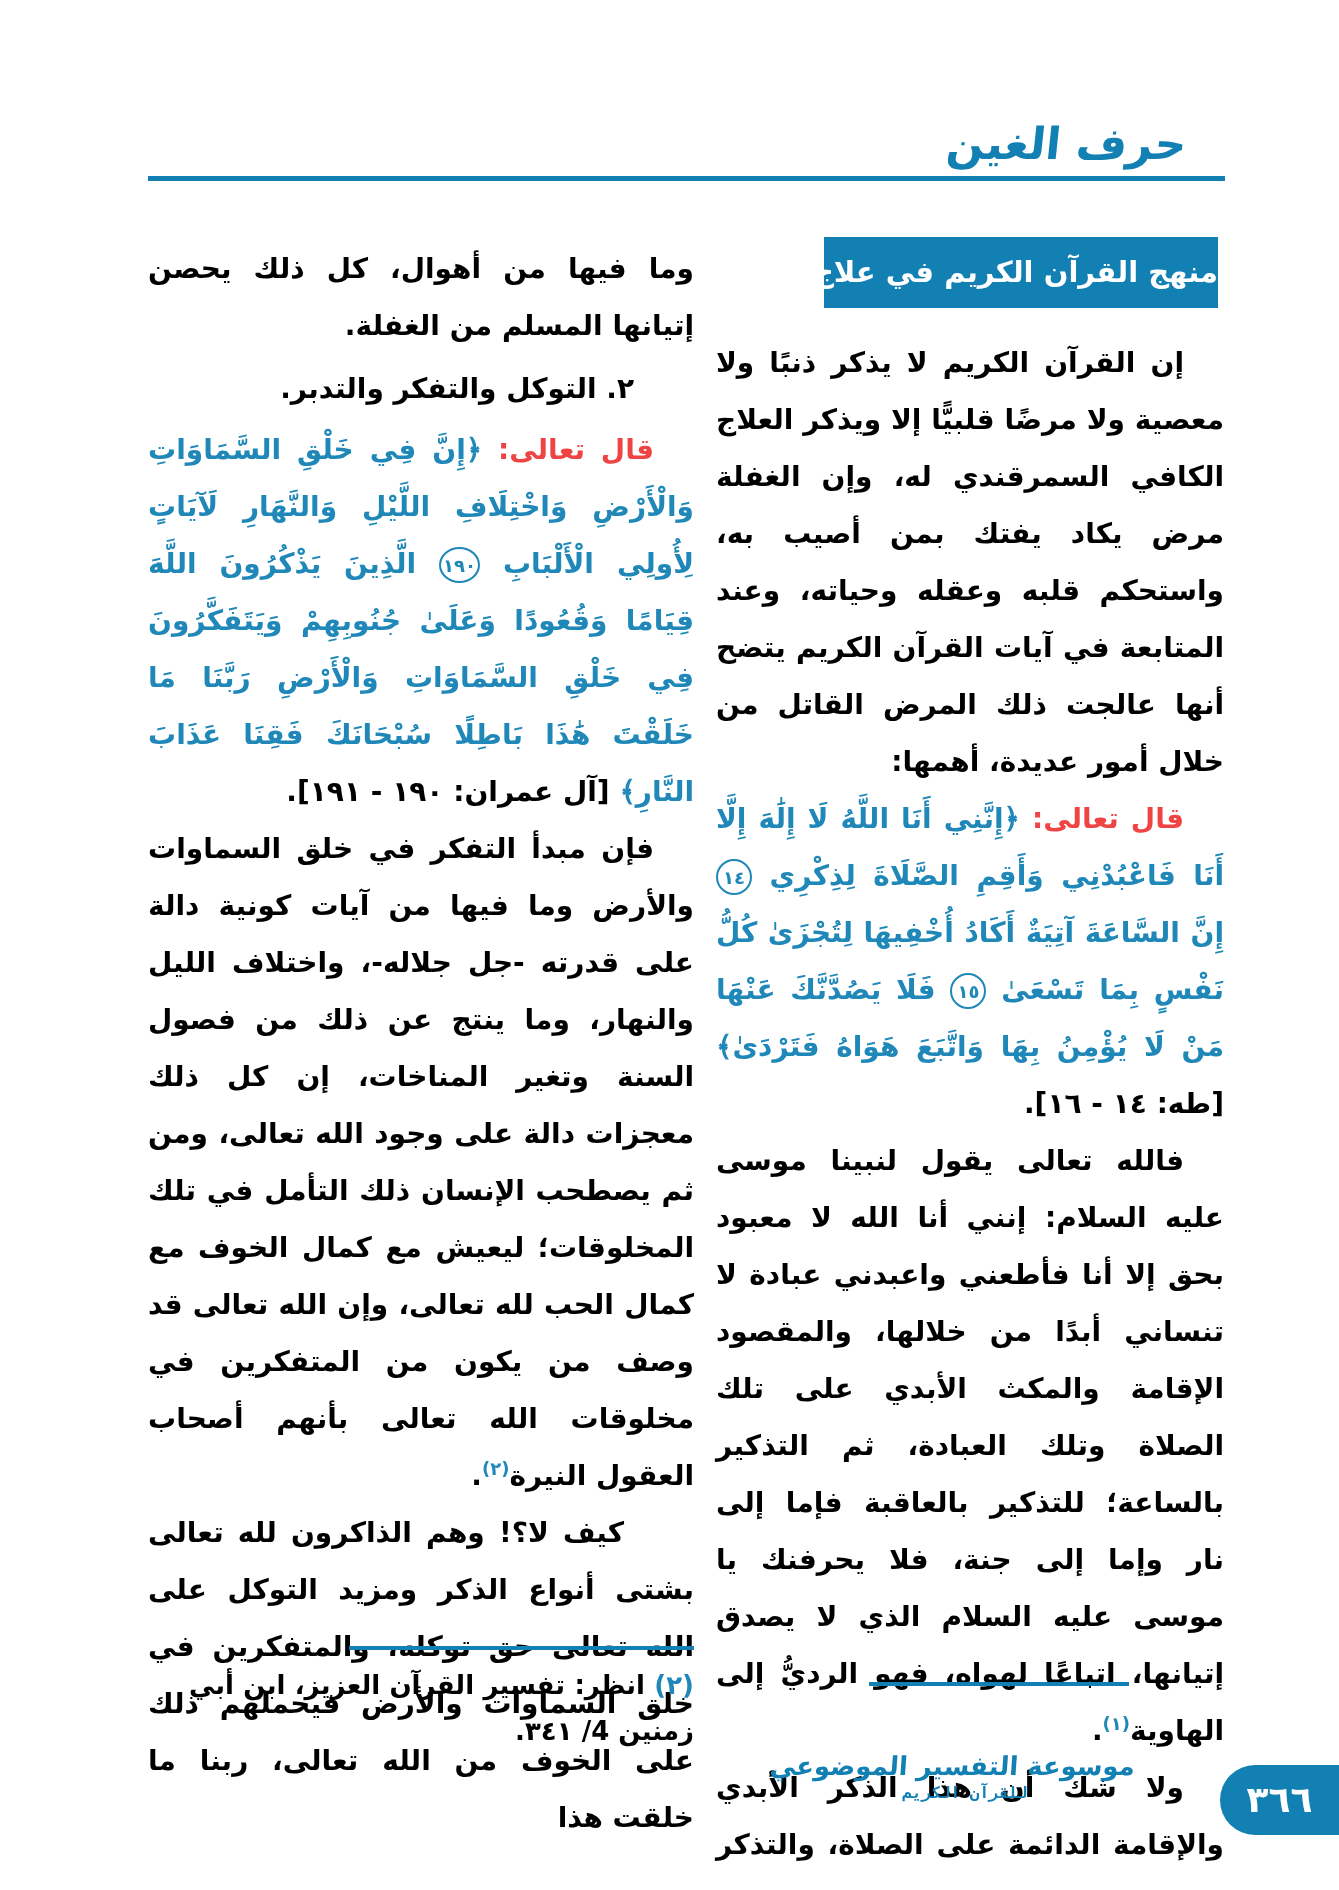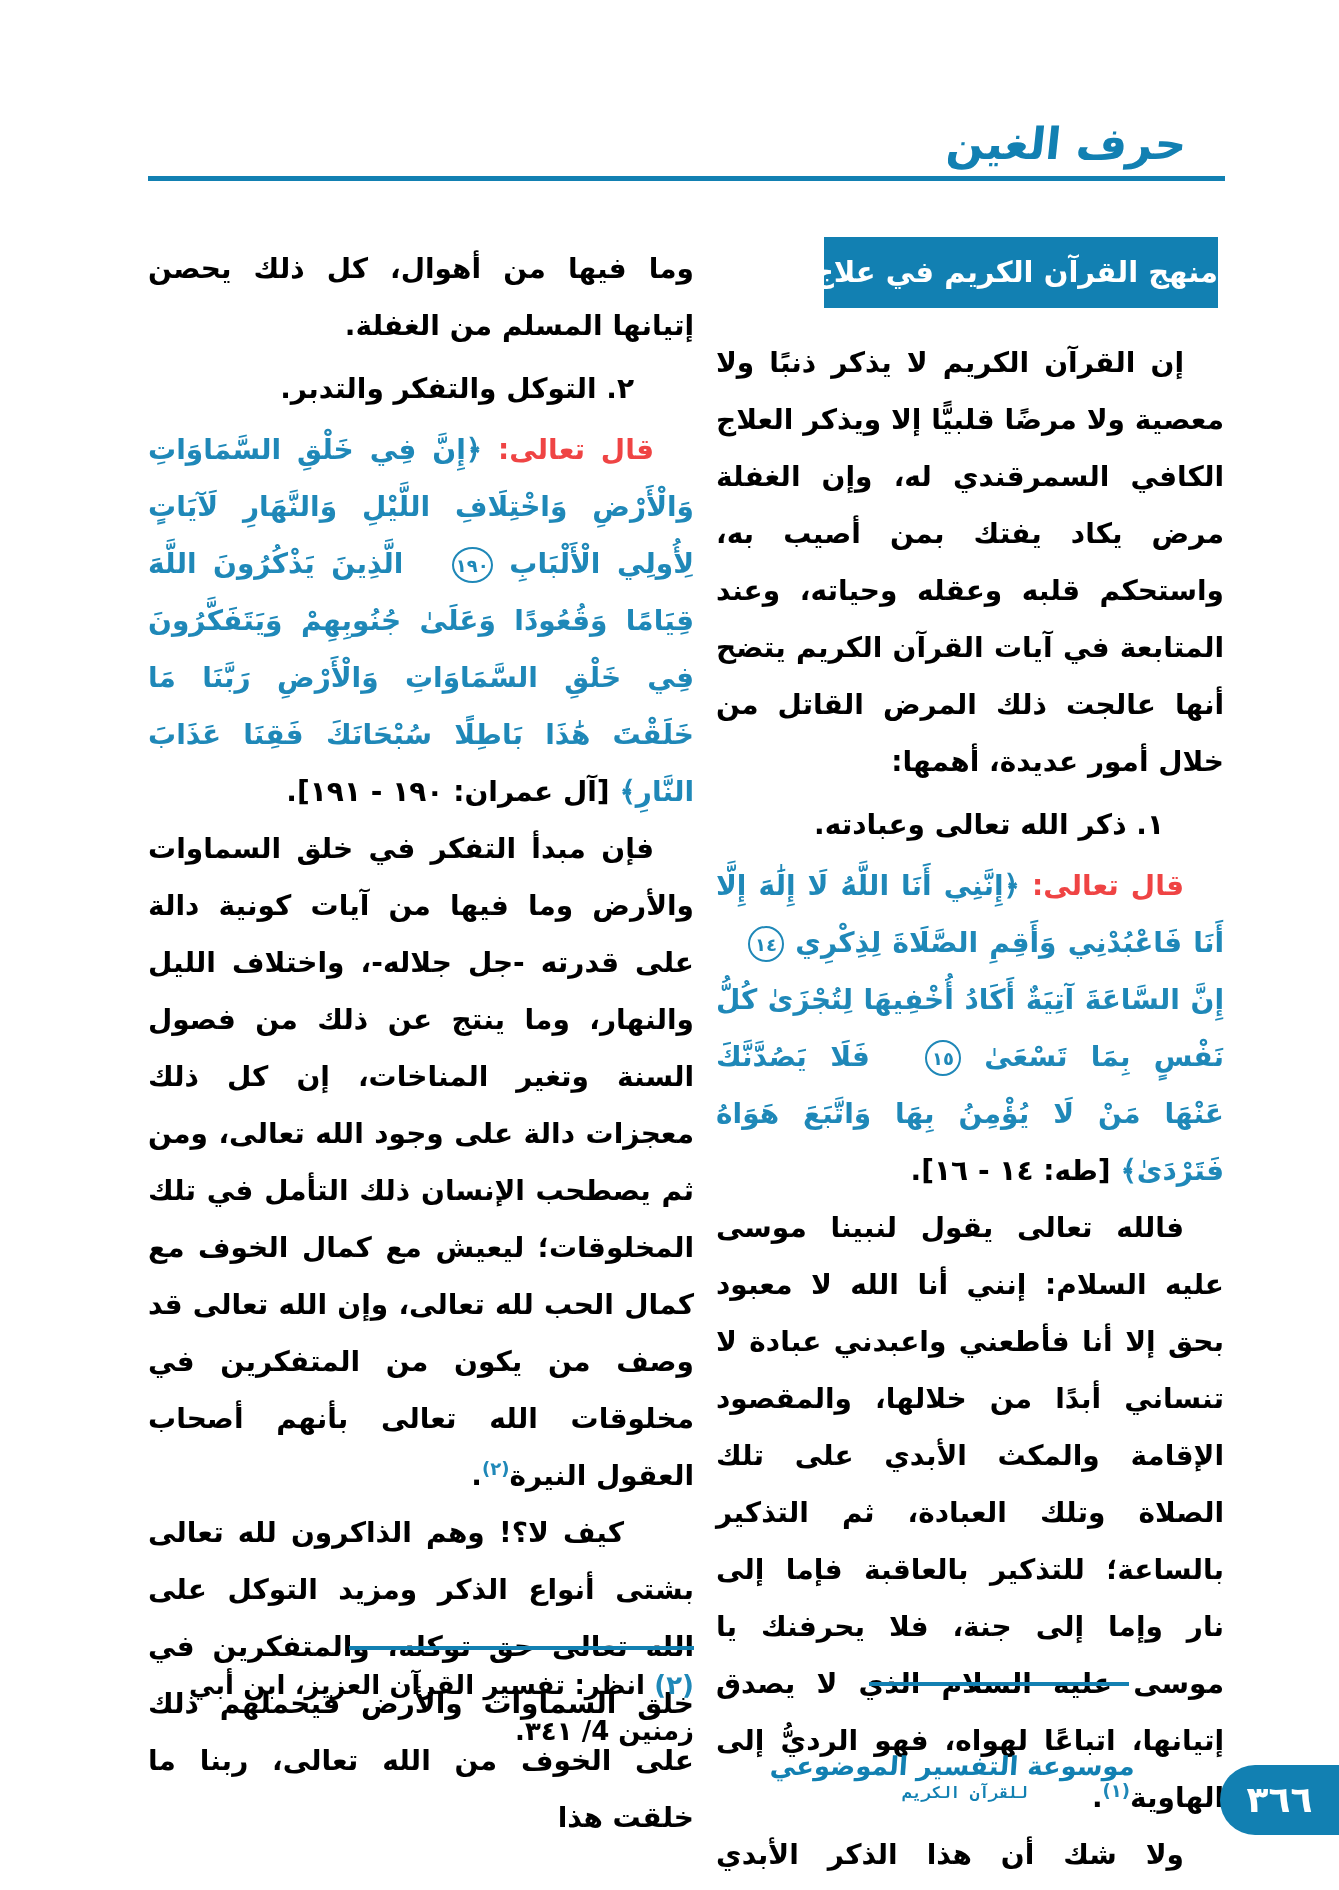--- a/index.html
+++ b/index.html
@@ -60,21 +60,20 @@
     display:inline-block;
     border:2px solid var(--verse);
     border-radius:50%;
     min-width:36px;height:36px;line-height:34px;
     text-align:center;
     font-size:18px;
     vertical-align:middle;
     text-indent:0;
     box-sizing:border-box;
     padding:0 2px;
-    margin-left:32px;
   }
   sup.fnref{
     color:var(--verse);
     font-size:18px;
     line-height:0;
   }
   
   .footnote-right{position:absolute;top:1682px;left:716px;width:508px;}
   .footnote-left{position:absolute;top:1646px;left:148px;width:546px;}
   .fn-rule{height:4px;background:var(--accent);}
@@ -121,21 +120,20 @@
 <div class="page">
 
   <div class="header-title">حرف الغين</div>
   <div class="header-rule"></div>
 
   <div class="col col-right">
     <div class="title-box">منهج القرآن الكريم في علاج الغفلة</div>
 
     <p class="body">إن القرآن الكريم لا يذكر ذنبًا ولا معصية ولا مرضًا قلبيًّا إلا ويذكر العلاج الكافي السمرقندي له، وإن الغفلة مرض يكاد يفتك بمن أصيب به، واستحكم قلبه وعقله وحياته، وعند المتابعة في آيات القرآن الكريم يتضح أنها عالجت ذلك المرض القاتل من خلال أمور عديدة، أهمها:</p>
 
-    <p class="heading">١. ذكر الله تعالى وعبادته.</p>
 
     <p class="body"><span class="qala">قال تعالى: </span><span class="verse">﴿إِنَّنِي أَنَا اللَّهُ لَا إِلَٰهَ إِلَّا أَنَا فَاعْبُدْنِي وَأَقِمِ الصَّلَاةَ لِذِكْرِي </span><span class="vnum verse">١٤</span><span class="verse"> إِنَّ السَّاعَةَ آتِيَةٌ أَكَادُ أُخْفِيهَا لِتُجْزَىٰ كُلُّ نَفْسٍ بِمَا تَسْعَىٰ </span><span class="vnum verse">١٥</span><span class="verse"> فَلَا يَصُدَّنَّكَ عَنْهَا مَنْ لَا يُؤْمِنُ بِهَا وَاتَّبَعَ هَوَاهُ فَتَرْدَىٰ﴾</span><span class="vref"> [طه: ١٤ - ١٦].</span></p>
 
     <p class="body"><span>فالله تعالى يقول لنبينا موسى عليه السلام: إنني أنا الله لا معبود بحق إلا أنا فأطعني واعبدني عبادة لا تنساني أبدًا من خلالها، والمقصود الإقامة والمكث الأبدي على تلك الصلاة وتلك العبادة، ثم التذكير بالساعة؛ للتذكير بالعاقبة فإما إلى نار وإما إلى جنة، فلا يحرفنك يا موسى عليه السلام الذي لا يصدق إتيانها، اتباعًا لهواه، فهو الرديُّ إلى الهاوية</span><sup class="fnref">(١)</sup><span>.</span></p>
 
     <p class="body">ولا شك أن هذا الذكر الأبدي والإقامة الدائمة على الصلاة، والتذكر الدائم للساعة</p>
   </div>
 
   <div class="col col-left">
     <p class="body noindent">وما فيها من أهوال، كل ذلك يحصن إتيانها المسلم من الغفلة.</p>

